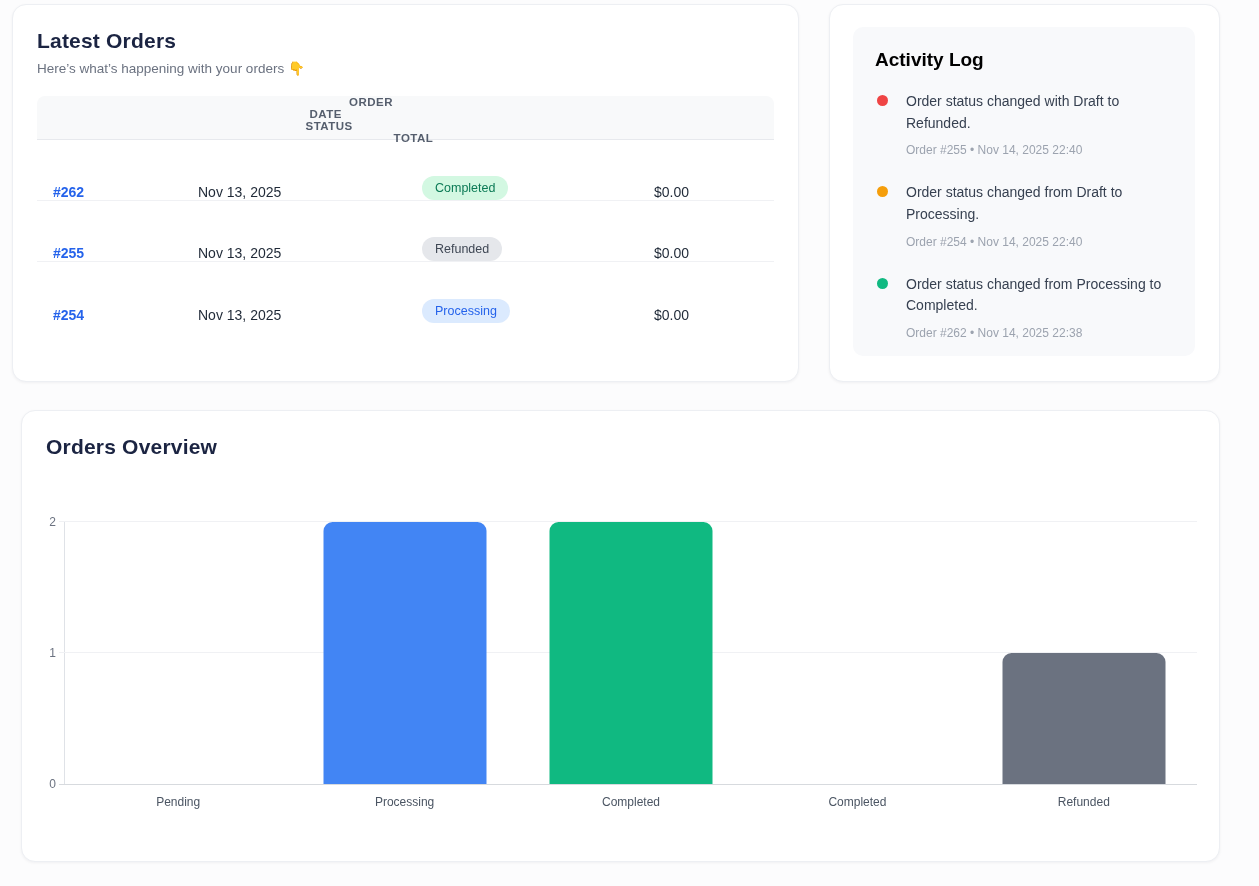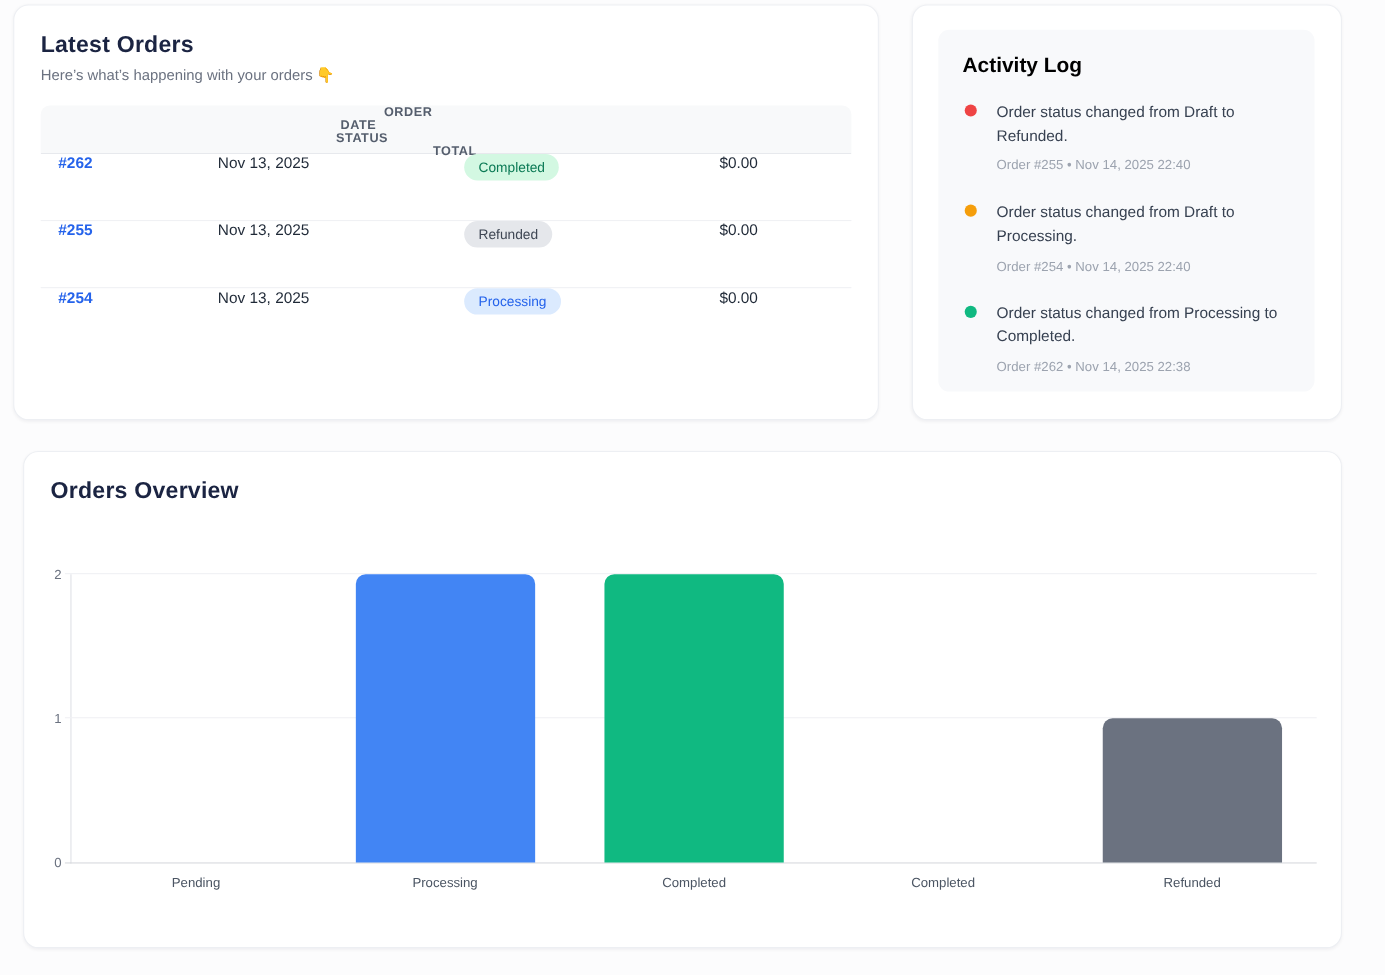--- a/index.html
+++ b/index.html
@@ -34,21 +34,21 @@
     display:flex; align-items:center; height:44px;
     background:#f8f9fa; border-bottom:1px solid #e7e9ed;
     border-radius:8px 8px 0 0;
     flex-direction:column;
   }
   .th {
     font-size:11.5px; font-weight:700; letter-spacing:.5px;
     text-transform:uppercase; color:#555e6d; padding-left:16px;
   }
   .tr {
-    display:flex; align-items:flex-start; height:61px;
+    display:flex; align-items:flex-end; height:61px;
     border-bottom:1px solid #f0f1f4;
   }
   .tr:last-child { border-bottom:none; }
   .col-order  { width:145px; }
   .col-date   { width:224px; }
   .col-status { width:232px; }
   .col-total  { flex:1; }
   .td { padding-left:16px; font-size:14px; color:#1f2937; }
   .order-link { color:#2563eb; font-weight:600; font-size:14px; text-decoration:none; cursor:pointer; }
   .pill {
@@ -136,21 +136,21 @@
   </div>
 </div>
 
 <div class="card" id="card-activity">
   <div class="activity-panel">
     <div class="activity-title">Activity Log</div>
     <div class="activity-list">
 
       <div class="activity-item">
         <span class="dot" style="background: rgb(239, 68, 68);"></span>
-        <div class="activity-msg">Order status changed from Draft to Refunded.</div>
+        <div class="activity-msg">Order status changed with Draft to Refunded.</div>
         <div class="activity-meta">Order #255 • Nov 14, 2025 22:40</div>
       </div>
 
       <div class="activity-item">
         <span class="dot" style="background: rgb(245, 158, 11);"></span>
         <div class="activity-msg">Order status changed from Draft to Processing.</div>
         <div class="activity-meta">Order #254 • Nov 14, 2025 22:40</div>
       </div>
 
       <div class="activity-item">

